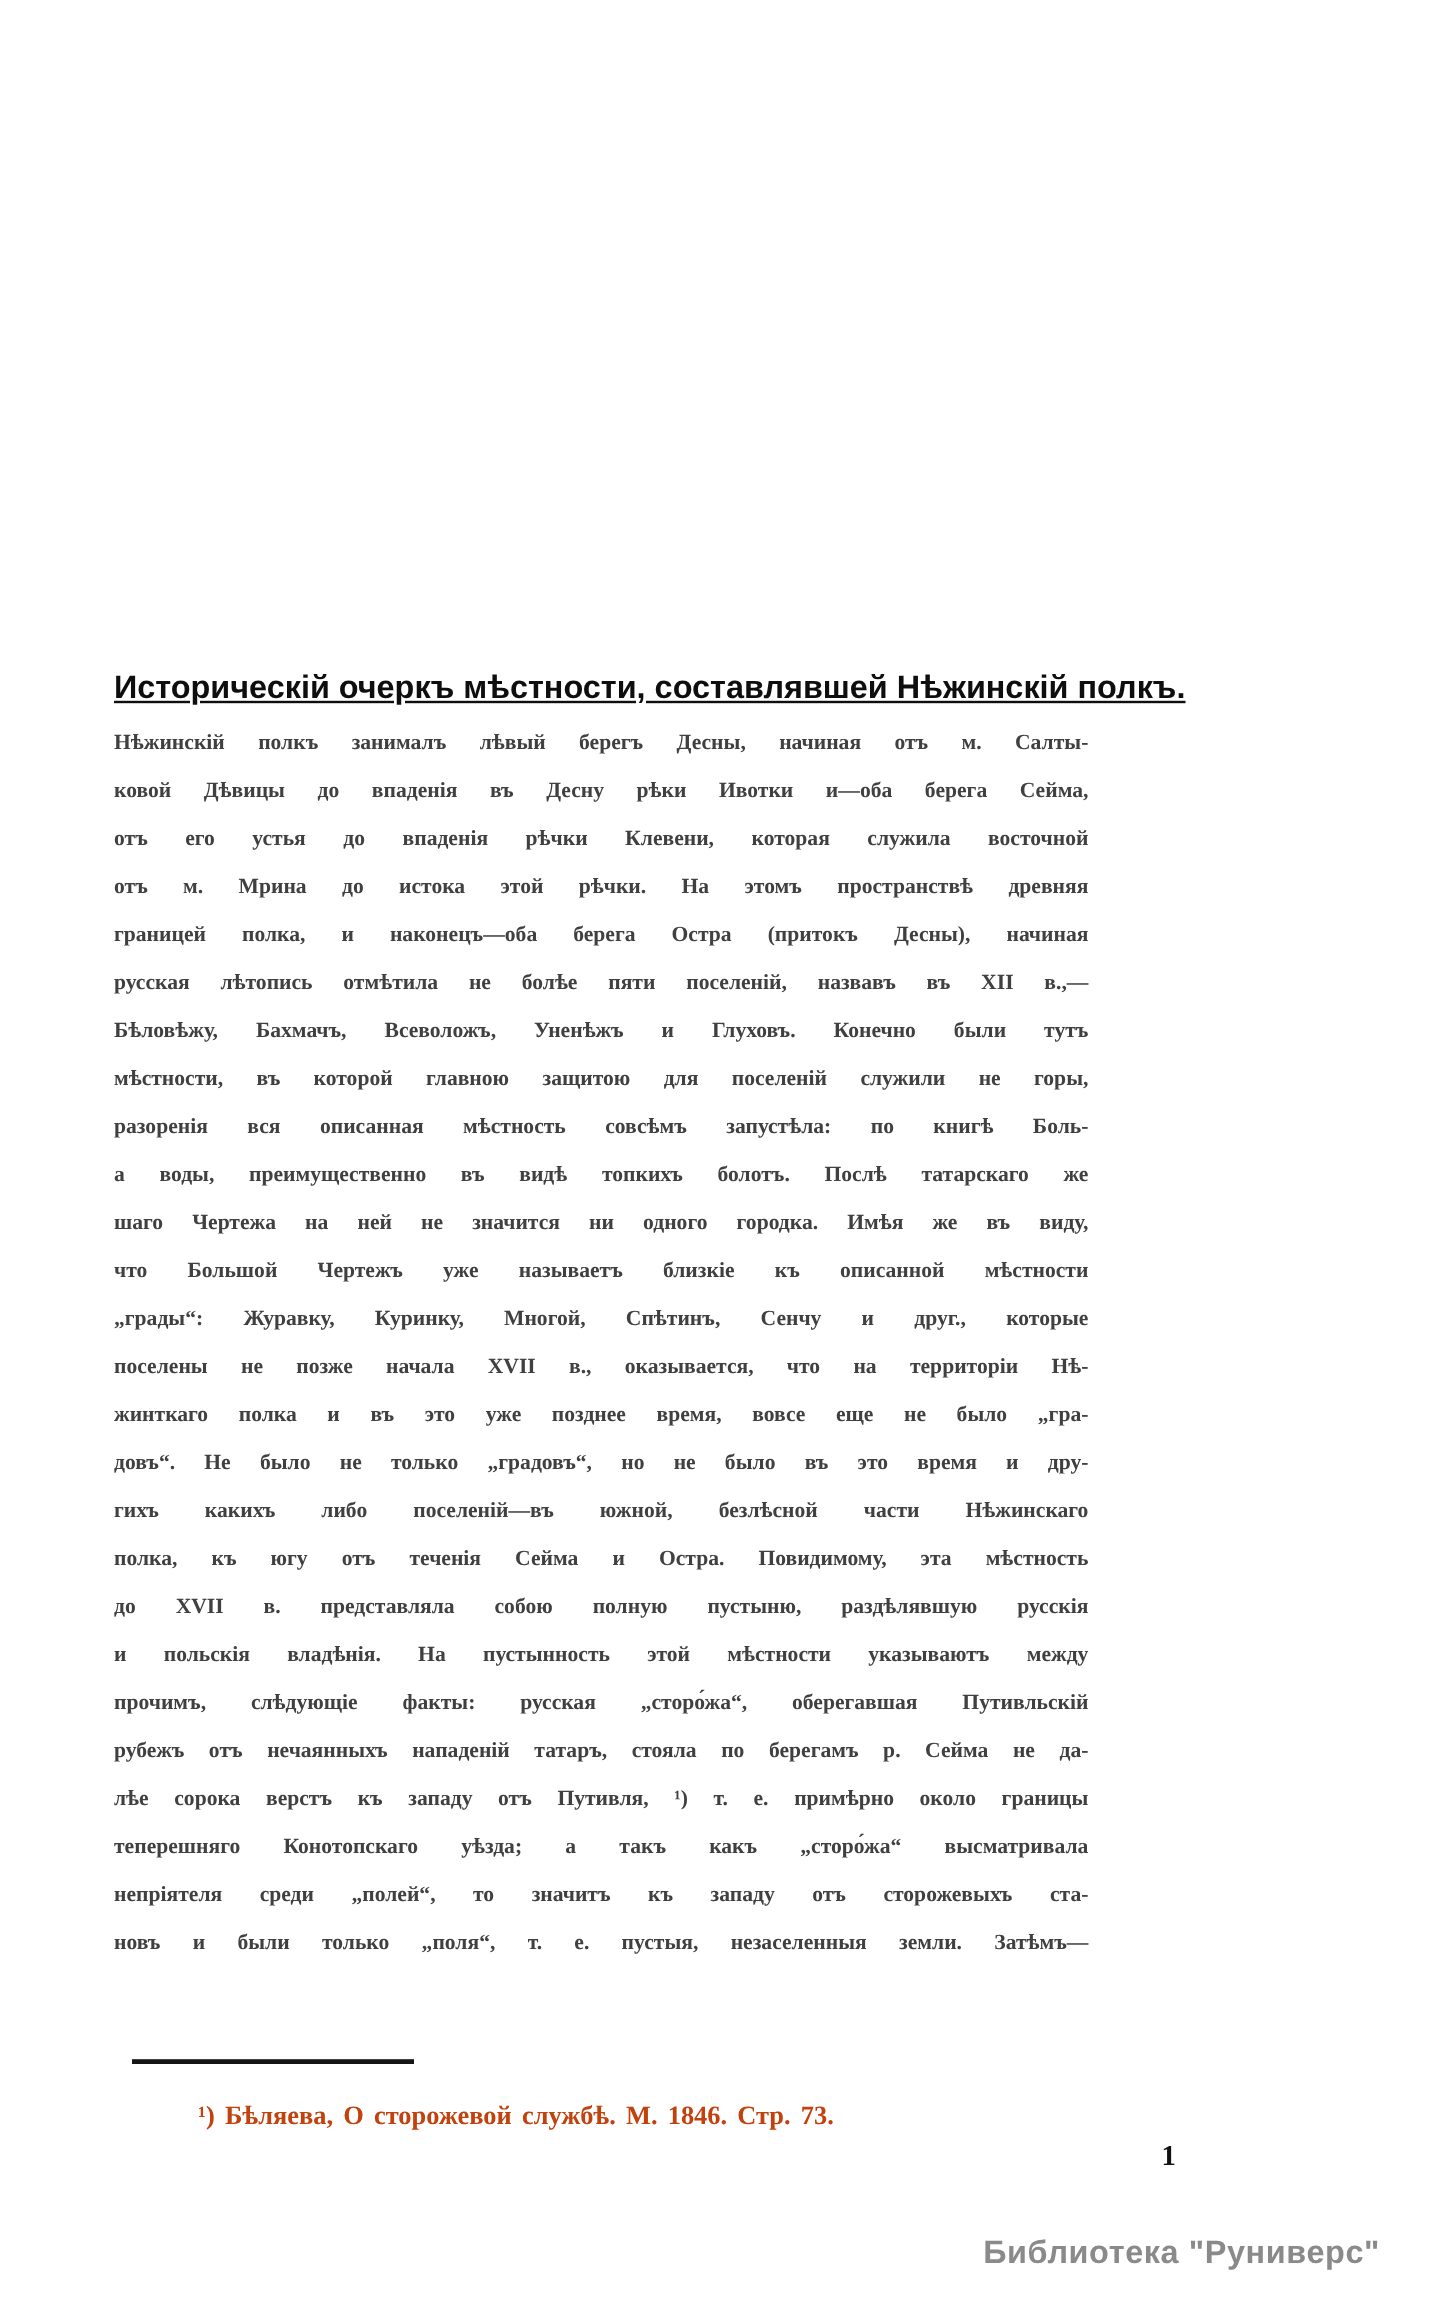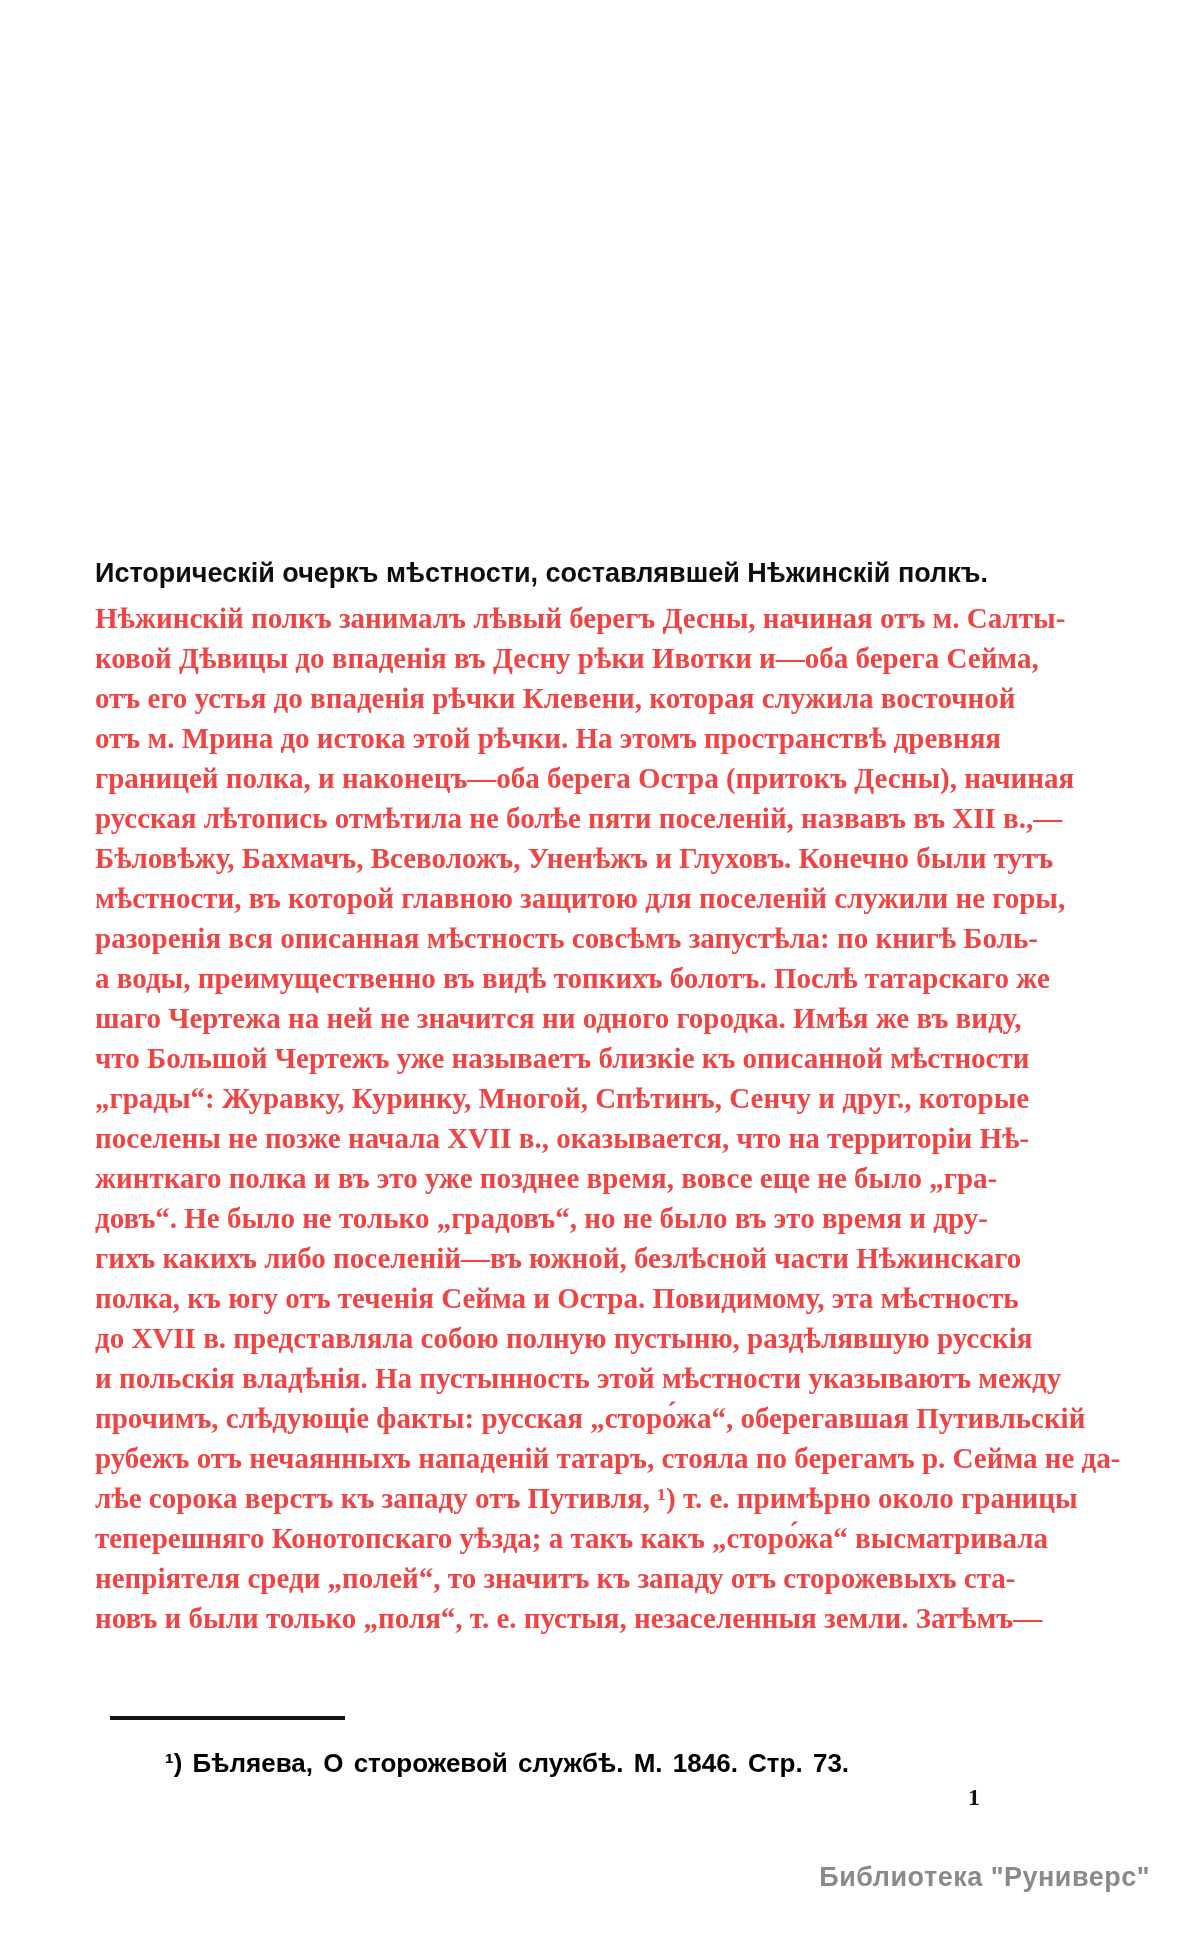--- a/index.html
+++ b/index.html
@@ -22,30 +22,31 @@
     left: 95px;
     width: 812px;
     text-align: left;
     font-family: "Liberation Sans", sans-serif;
     font-weight: bold;
     font-size: 27px;
     line-height: 32px;
     letter-spacing: 0px;
     color: #0e0e0e;
     white-space: nowrap;
+    text-decoration: underline;
   }
   .body-text {
     position: absolute;
     top: 598px;
     left: 95px;
     width: 812px;
     font-family: "Liberation Serif", serif;
     font-weight: bold;
-    font-size: 29px;
-    color: #ef4444;
+    font-size: 18px;
+    color: #404040;
   }
   .text-line {
     height: 40px;
     line-height: 40px;
     white-space: nowrap;
     text-align: justify;
     text-align-last: justify;
     overflow: visible;
   }
   .footnote-rule {
@@ -54,25 +55,25 @@
     left: 110px;
     width: 235px;
     height: 4px;
     background: #151515;
   }
   .footnote {
     position: absolute;
     top: 1748px;
     left: 165px;
     width: 640px;
-    font-family: Liberation Sans, sans-serif;
+    font-family: Liberation Serif, serif;
     font-weight: bold;
-    font-size: 26px;
+    font-size: 22px;
     line-height: 30px;
-    color: #000000;
+    color: #c2410c;
     word-spacing: 3px;
     white-space: nowrap;
   }
   .page-number {
     position: absolute;
     top: 1784px;
     left: 968px;
     font-family: "Liberation Serif", serif;
     font-weight: bold;
     font-size: 24px;

